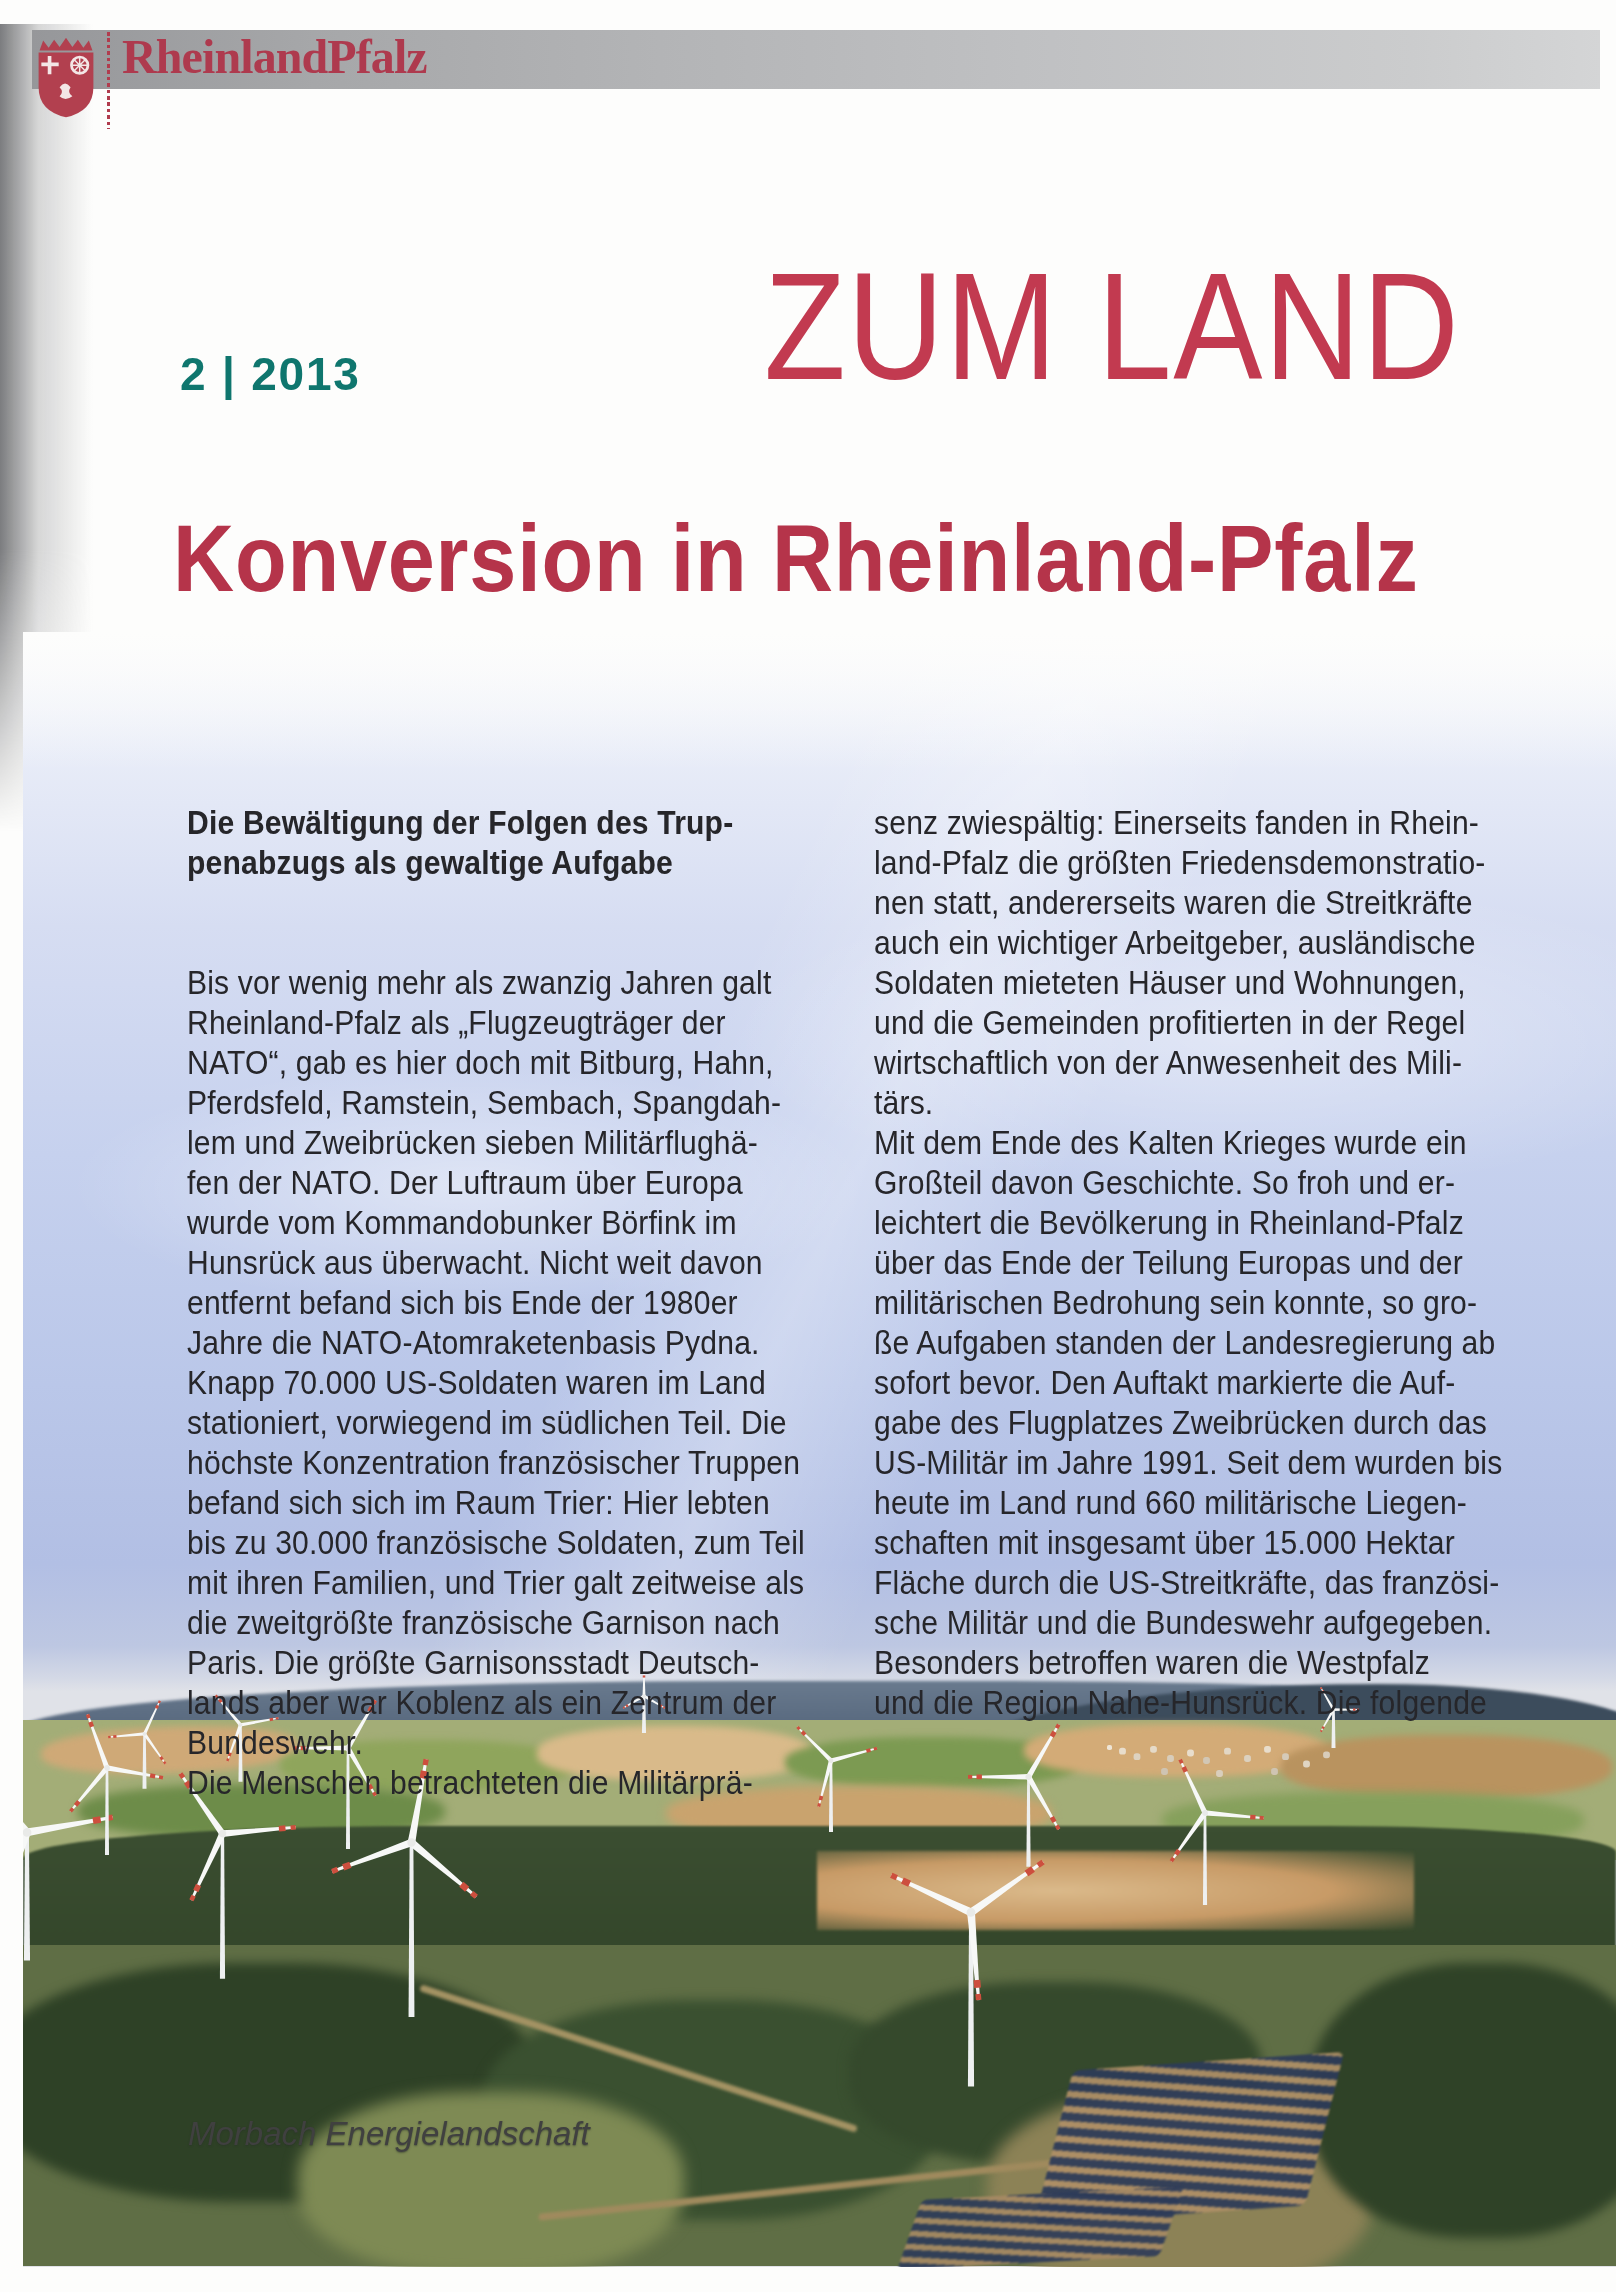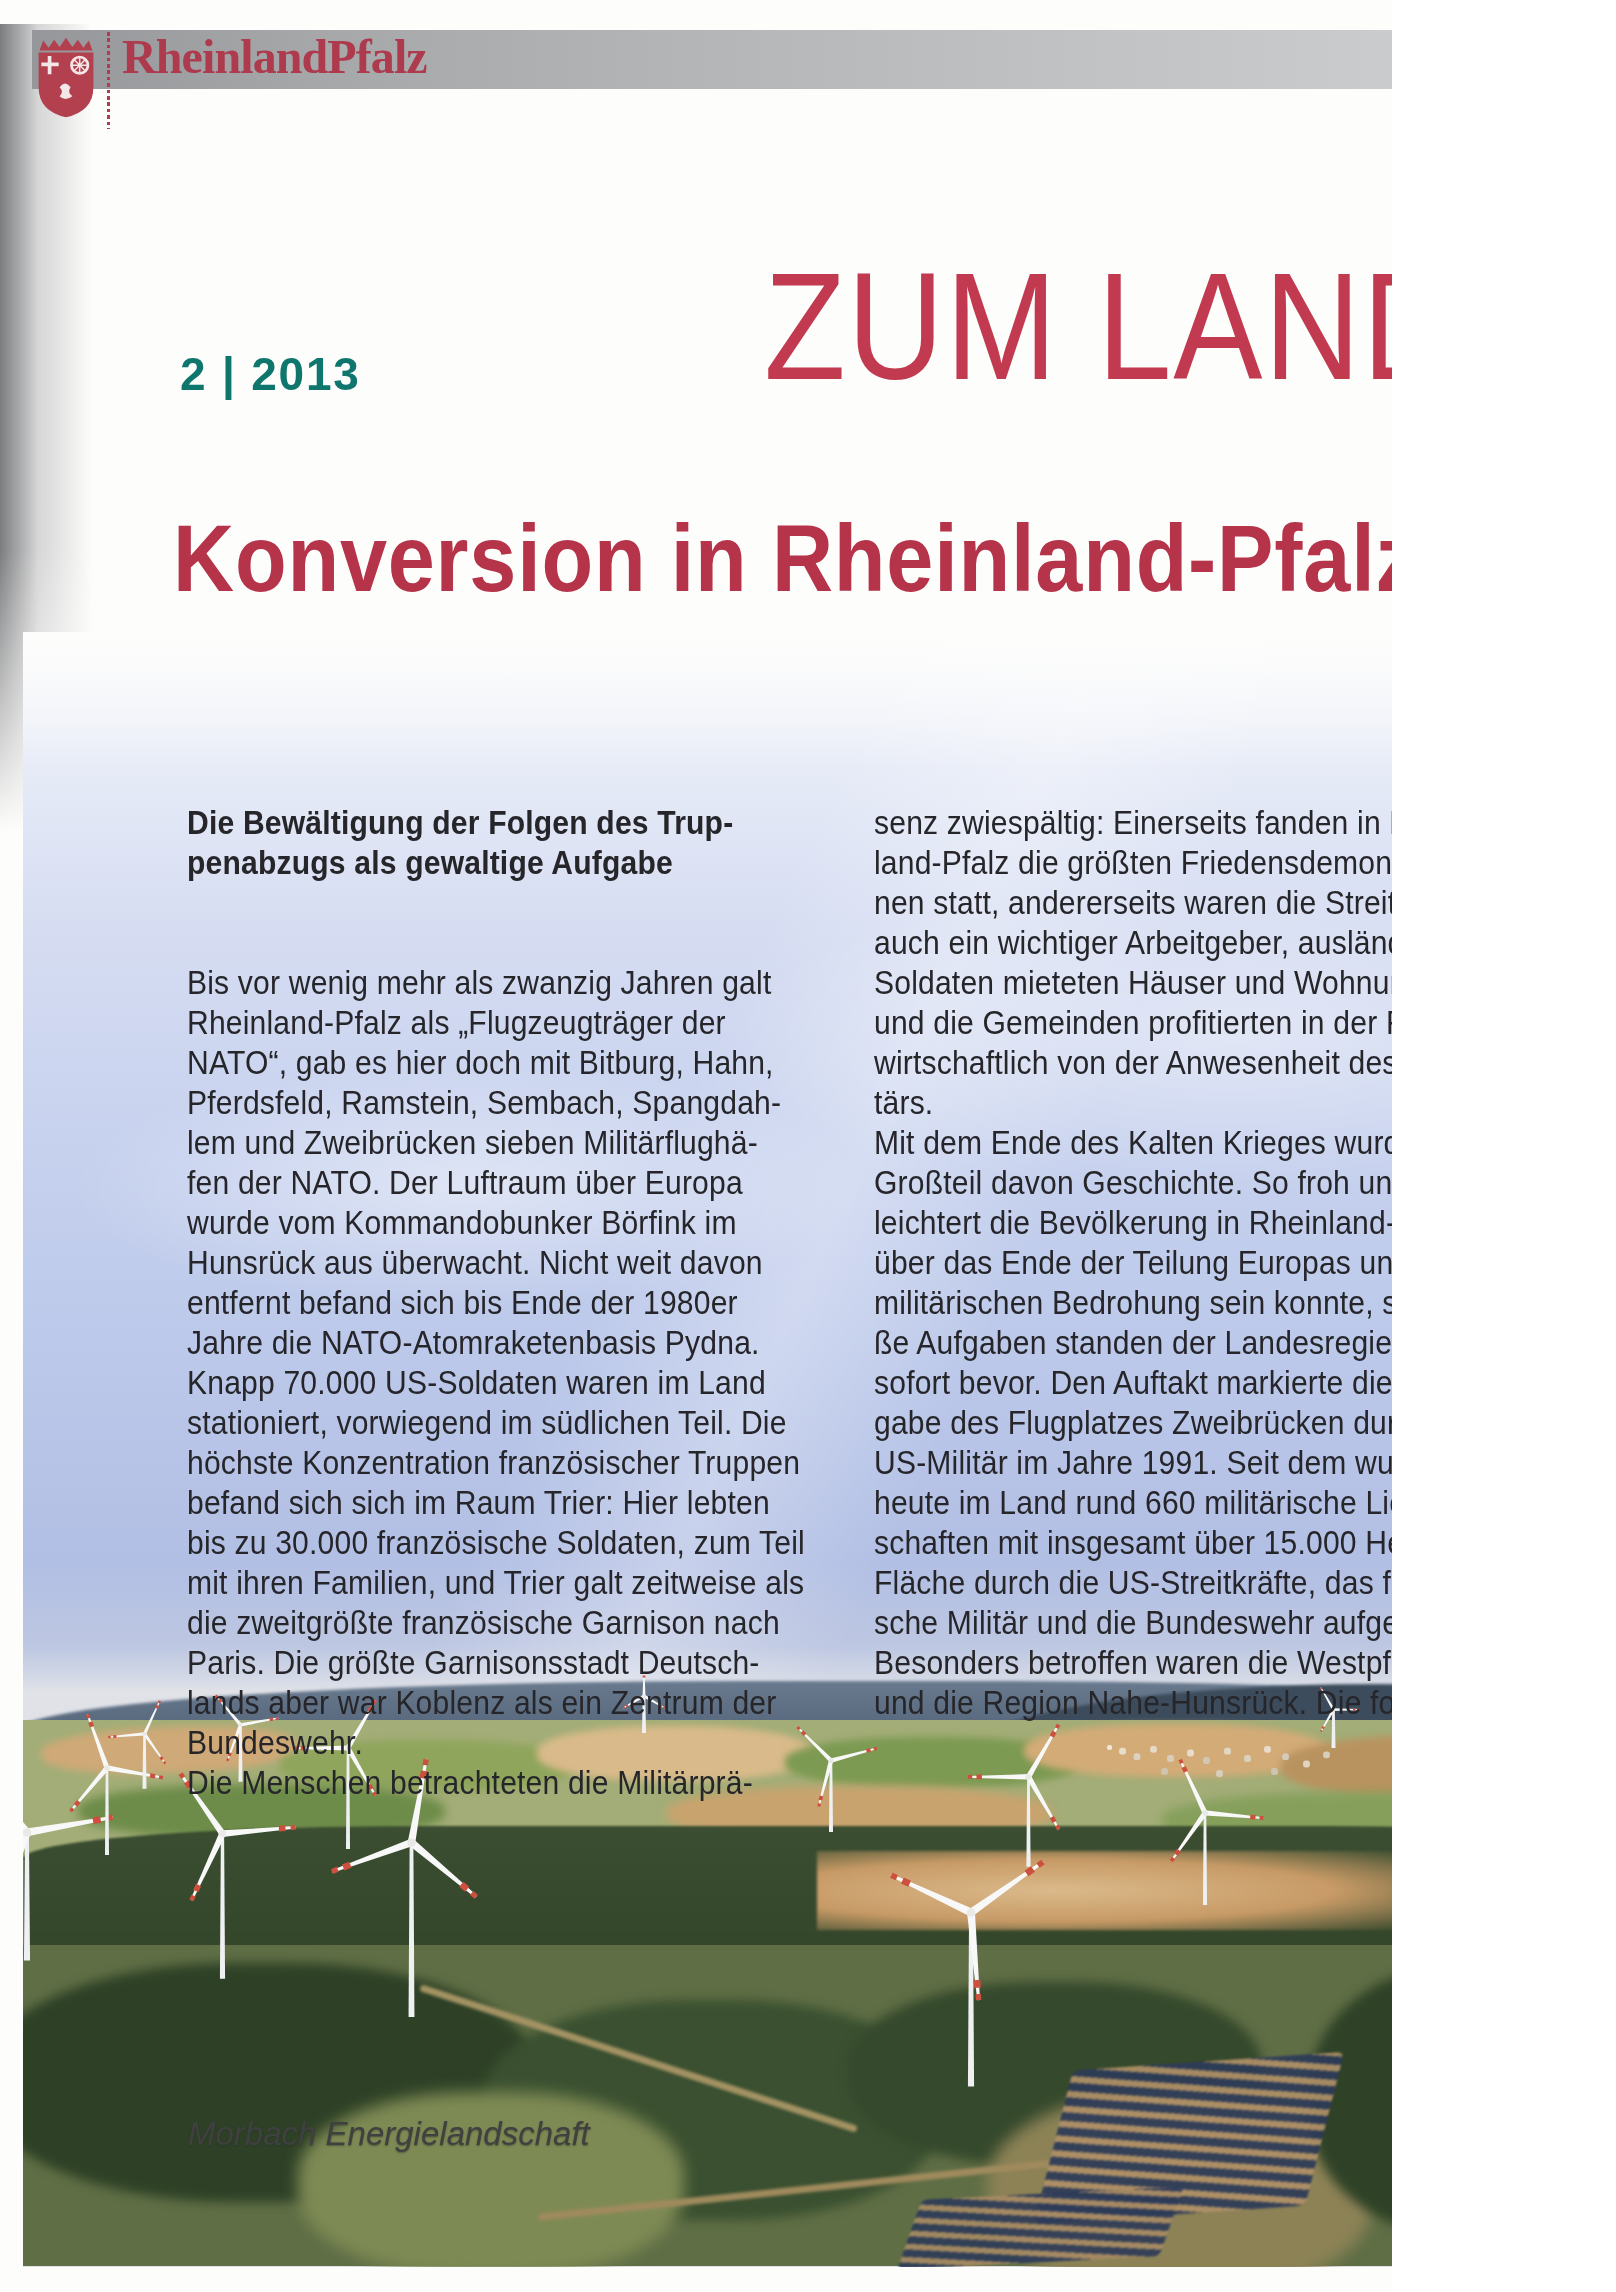--- a/index.html
+++ b/index.html
@@ -1,17 +1,17 @@
 <!DOCTYPE html>
 <html style="font-size:14.7px"><head>
 <meta charset="utf-8">
 <style>
   html,body{margin:0;padding:0;}
   body{width:1616px;height:2292px;background:#ffffff;font-family:"Liberation Sans",sans-serif;}
-  .page{position:relative;width:1392px;height:2292px;background:#fdfdfc;overflow:hidden;}
+  .page{position:relative;width:1616px;height:2292px;background:#fdfdfc;overflow:hidden;}
 
   
   .left-shadow{position:absolute;left:0;top:24px;width:119px;height:808px;
     background:linear-gradient(to right,rgba(100,101,104,.85),rgba(150,151,153,.38) 32%,rgba(210,210,210,0) 78%);
     -webkit-mask-image:linear-gradient(to bottom,#000 65%,transparent 100%);
     mask-image:linear-gradient(to bottom,#000 65%,transparent 100%);}
 
   
   .band{position:absolute;left:32px;top:30px;width:1568px;height:59px;
     background:linear-gradient(to right,#96979a 0%,#a6a7a9 18%,#b3b4b6 40%,#c0c1c3 65%,#cbcccd 88%,#d4d5d6 100%);}

